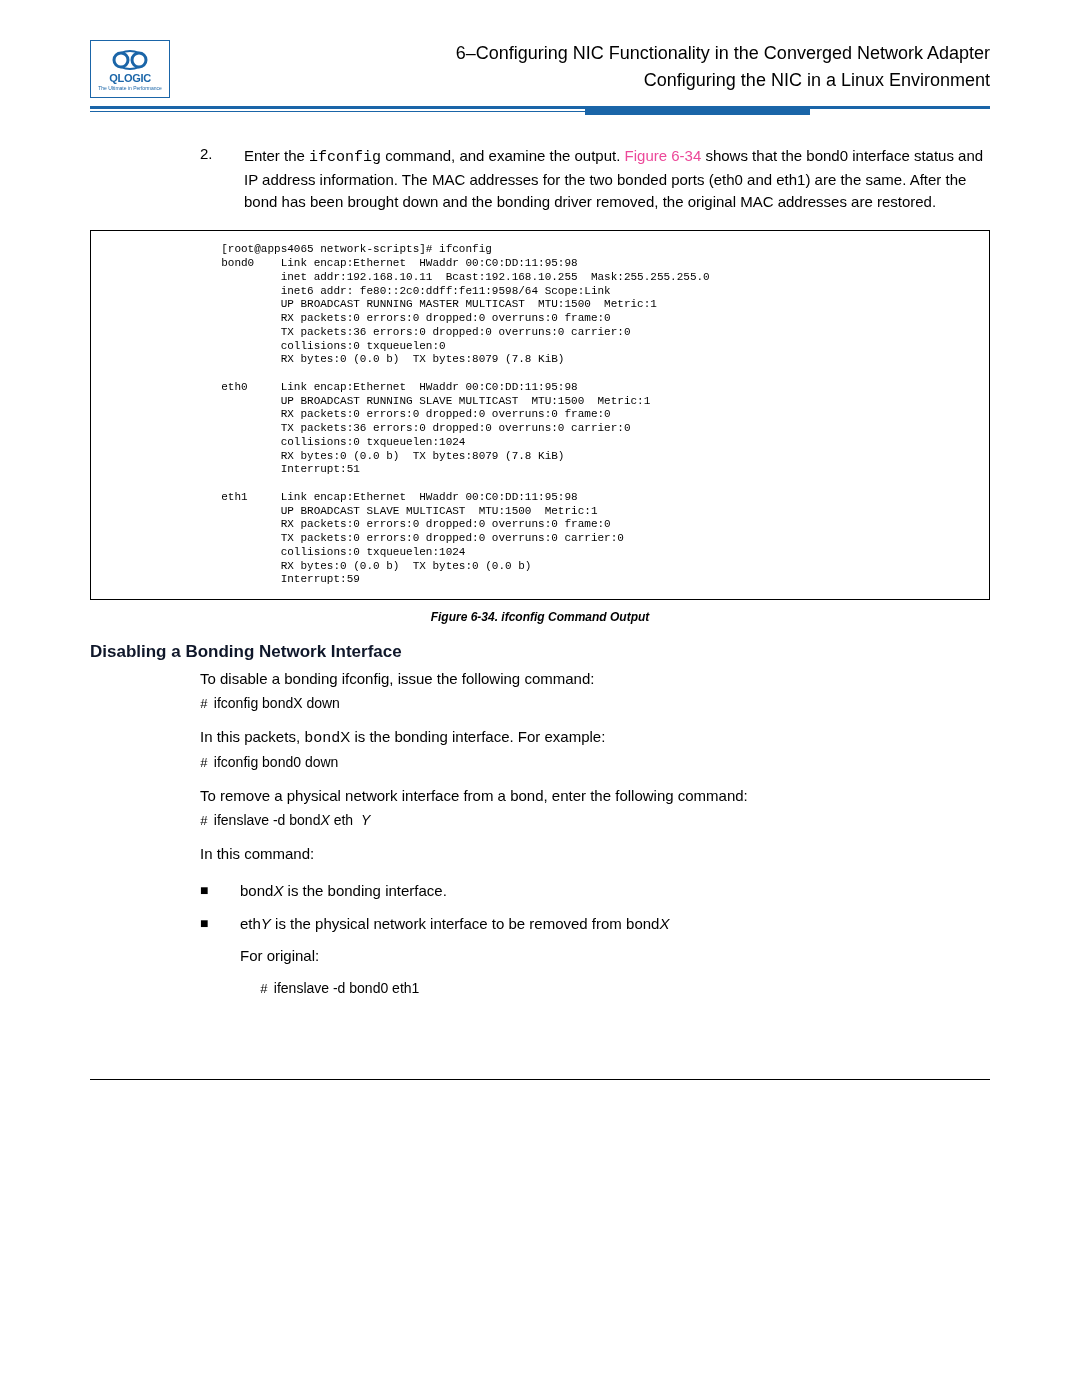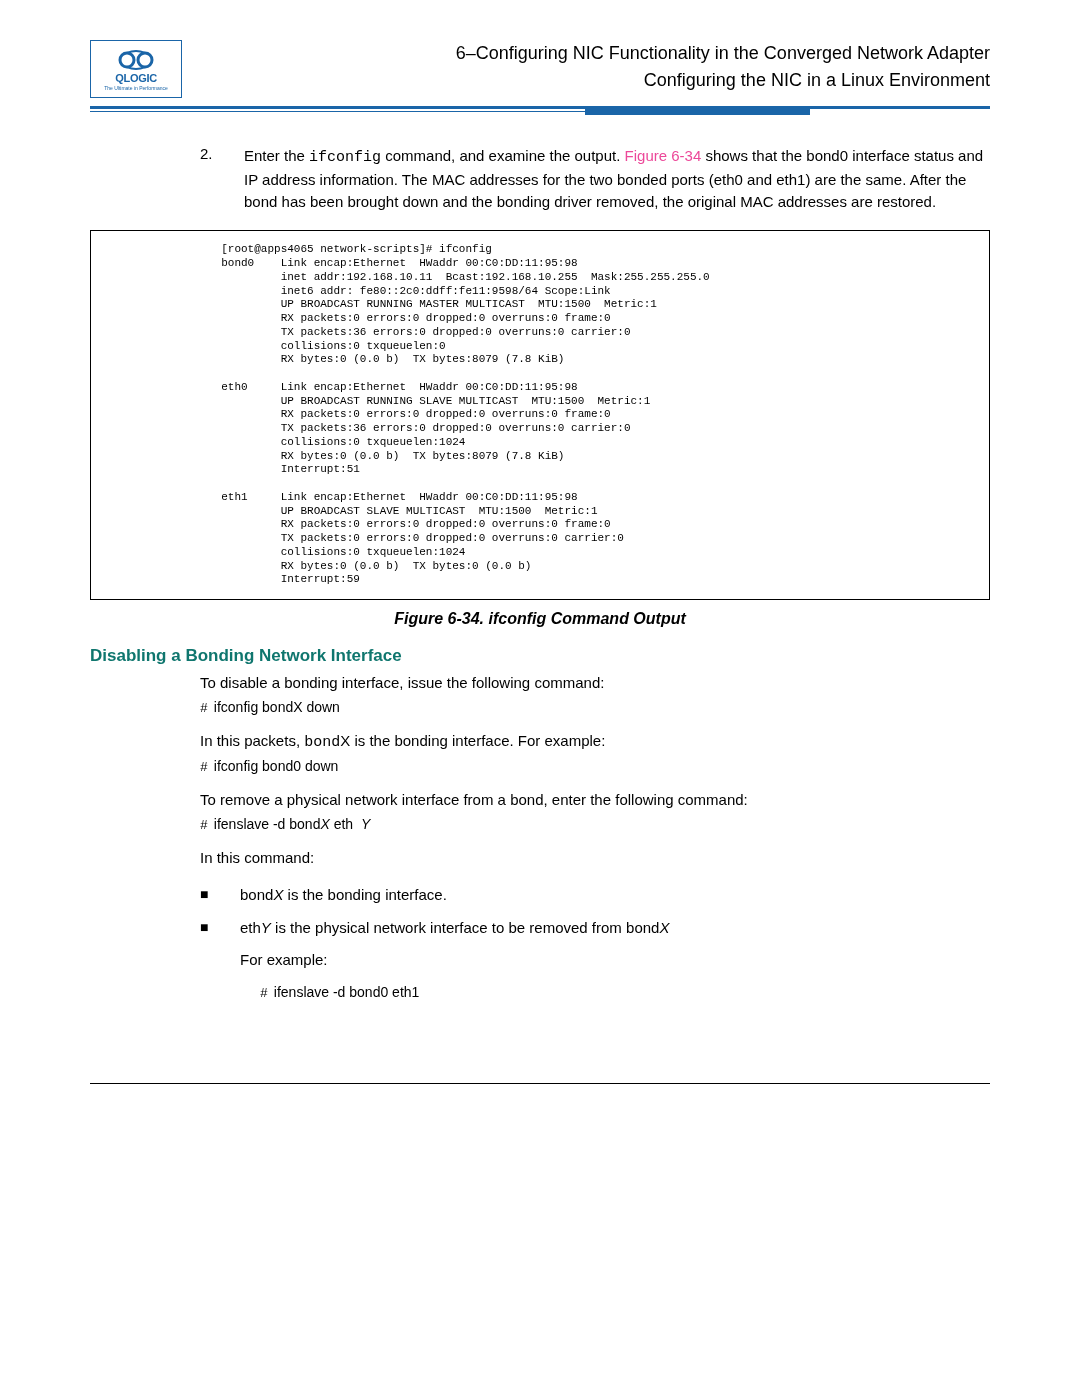--- a/index.html
+++ b/index.html
@@ -16,21 +16,21 @@
     box-sizing: border-box;
   }
   .header {
     display: flex;
     align-items: flex-start;
     justify-content: space-between;
     margin-bottom: 8px;
   }
   .logo-box {
     border: 1px solid #1a65a8;
-    width: 92px;
+    width: 80px;
     height: 58px;
     display: flex;
     flex-direction: column;
     align-items: center;
     justify-content: center;
     padding: 2px;
     box-sizing: border-box;
   }
   .logo-svg { width: 46px; height: 24px; }
   .logo-text {
@@ -97,25 +97,25 @@
     margin: 4px 0 10px 0;
     font-family: "Courier New", monospace;
     font-size: 11px;
     white-space: pre;
     line-height: 1.25;
   }
   .figure-caption {
     text-align: center;
     font-style: italic;
     font-weight: bold;
-    font-size: 16px;
+    font-size: 12px;
     margin: 10px 0 18px 0;
   }
   .section-heading {
-    color: #0f766e;
+    color: #0f172a;
     font-weight: bold;
     font-size: 17px;
     margin: 0 0 6px 0;
   }
   .body-indent {
     margin-left: 110px;
     line-height: 1.5;
     margin-bottom: 4px;
   }
   .cmd-line {
@@ -226,21 +226,21 @@
                           TX packets:0 errors:0 dropped:0 overruns:0 carrier:0
                           collisions:0 txqueuelen:1024
                           RX bytes:0 (0.0 b)  TX bytes:0 (0.0 b)
                           Interrupt:59
 </div>
 
   <div class="figure-caption">Figure 6-34. ifconfig Command Output</div>
 
   <div class="section-heading">Disabling a Bonding Network Interface</div>
 
-  <div class="body-indent">To disable a bonding interface, issue the following command:</div>
+  <div class="body-indent">To disable a bonding ifconfig, issue the following command:</div>
   <div class="cmd-line">
     <span class="hash">#</span><span>ifconfig bondX down</span>
   </div>
 
   <div class="body-indent">
     <span>In this packets, </span><span class="mono-inline">bond</span><span>X is the bonding interface. For example:</span>
   </div>
   <div class="cmd-line">
     <span class="hash">#</span><span>ifconfig bond0 down</span>
   </div>
@@ -256,21 +256,21 @@
     <li>
       <span class="bullet-sq">■</span>
       <span class="bullet-body">
         <span>bond</span><span class="ital">X</span><span> is the bonding interface.</span>
       </span>
     </li>
     <li>
       <span class="bullet-sq">■</span>
       <span class="bullet-body">
         <span>eth</span><span class="ital">Y</span><span> is the physical network interface to be removed from bond</span><span class="ital">X</span>
-        <div class="sub-para">For example:</div>
+        <div class="sub-para">For original:</div>
         <div class="sub-cmd">
           <span class="hash">#</span><span>ifenslave -d bond0 eth1</span>
         </div>
       </span>
     </li>
   </ul>
 
   <div class="footer-rule"></div>
 </div>
 

